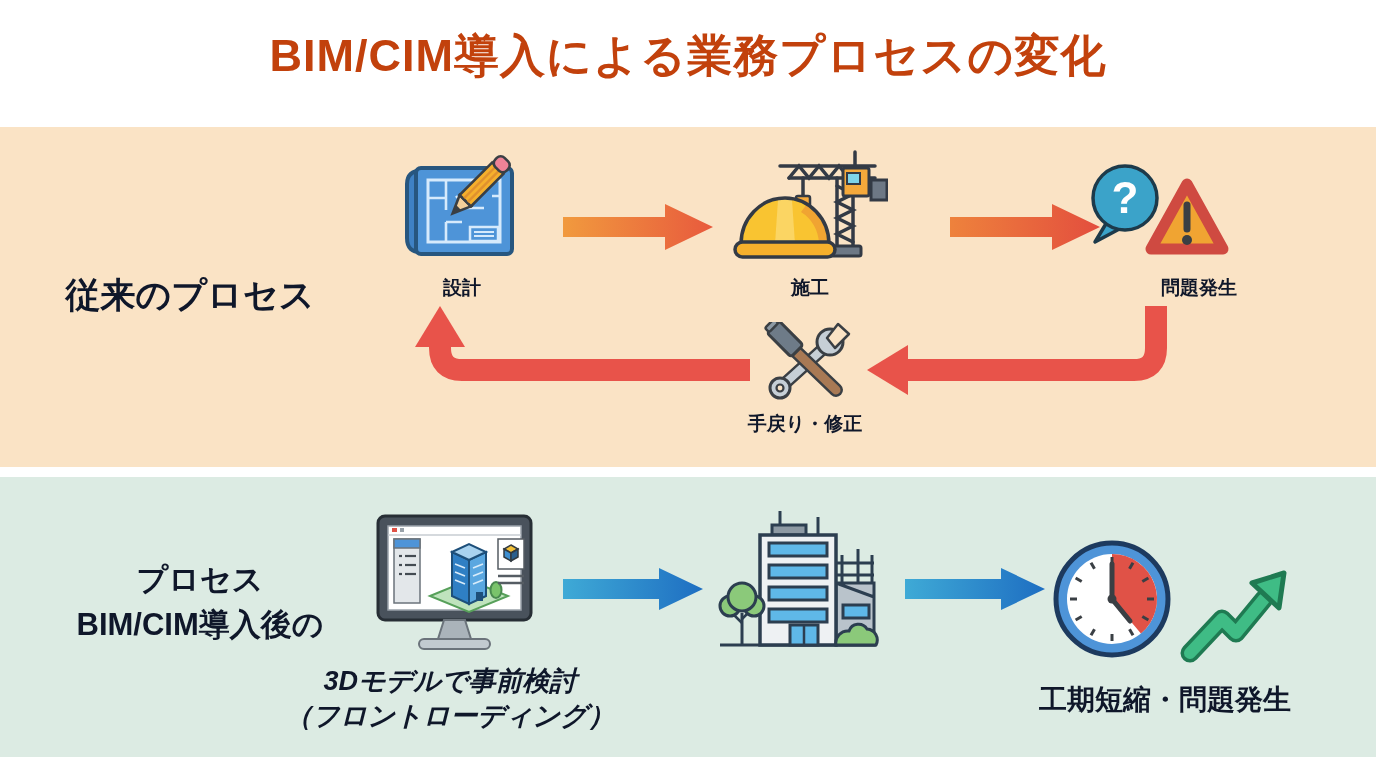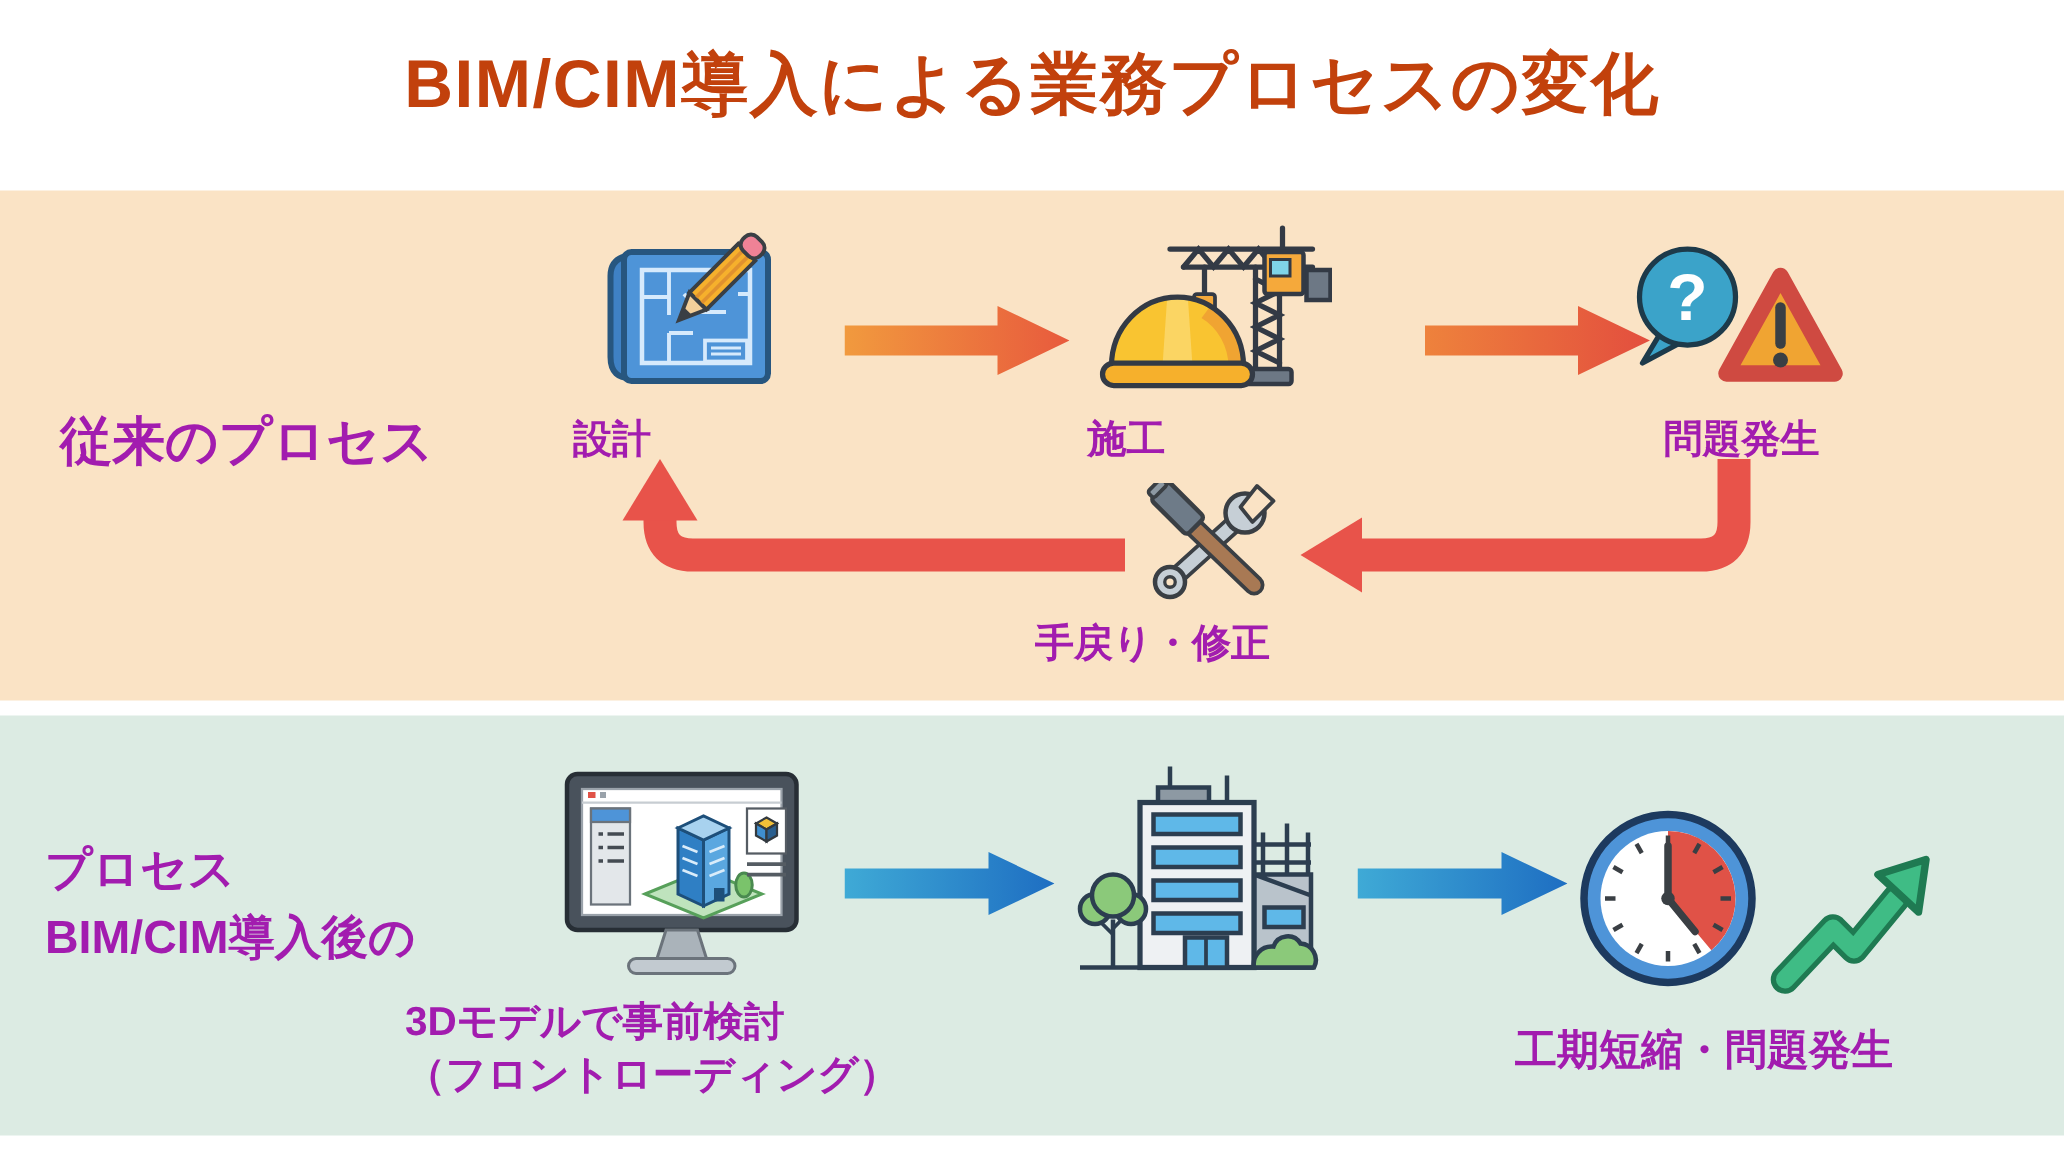--- a/index.html
+++ b/index.html
@@ -4,24 +4,24 @@
 <style>
   html,body{margin:0;padding:0;background:#fff;}
   .canvas{position:relative;width:1376px;height:768px;background:#ffffff;overflow:hidden;
           font-family:"Liberation Sans","DejaVu Sans",sans-serif;color:#141414;}
   .band{position:absolute;left:0;width:1376px;}
   #band-traditional{top:127px;height:340px;background:#FAE3C5;}
   #band-bim{top:477px;height:280px;background:#DCEBE3;}
   .title{position:absolute;top:26px;left:0;width:1376px;text-align:center;
          font-size:45px;font-weight:800;letter-spacing:1px;color:#c2410c;}
   .abs{position:absolute;}
-  .lbl{position:absolute;font-weight:800;color:#a21caf;line-height:1.3;}
+  .lbl{position:absolute;text-align:center;font-weight:800;color:#0f172a;line-height:1.3;}
   .row-label{font-size:35px;}
-  .step-label{font-size:26px;}
-  .small-label{font-size:27px;line-height:1.3;}
+  .step-label{font-size:19px;}
+  .small-label{font-size:27px;line-height:1.3;font-style:italic;}
   .mid-label{font-size:28px;}
   svg{display:block;}
 </style>
 </head>
 <body>
 
 <div class="canvas">
 
   <svg width="0" height="0" style="position:absolute">
     <defs>

